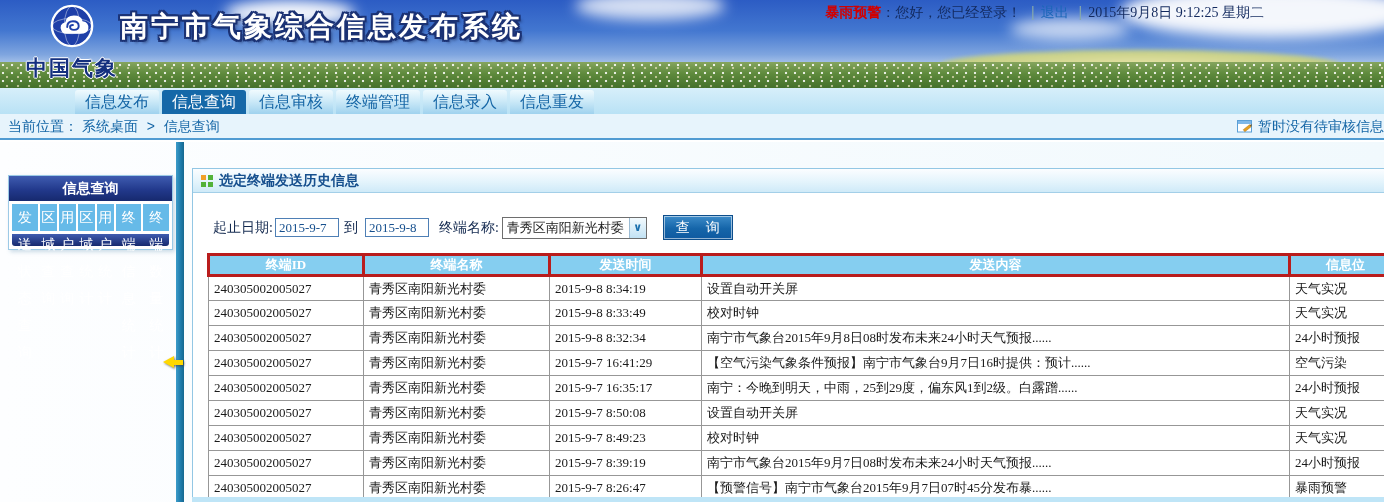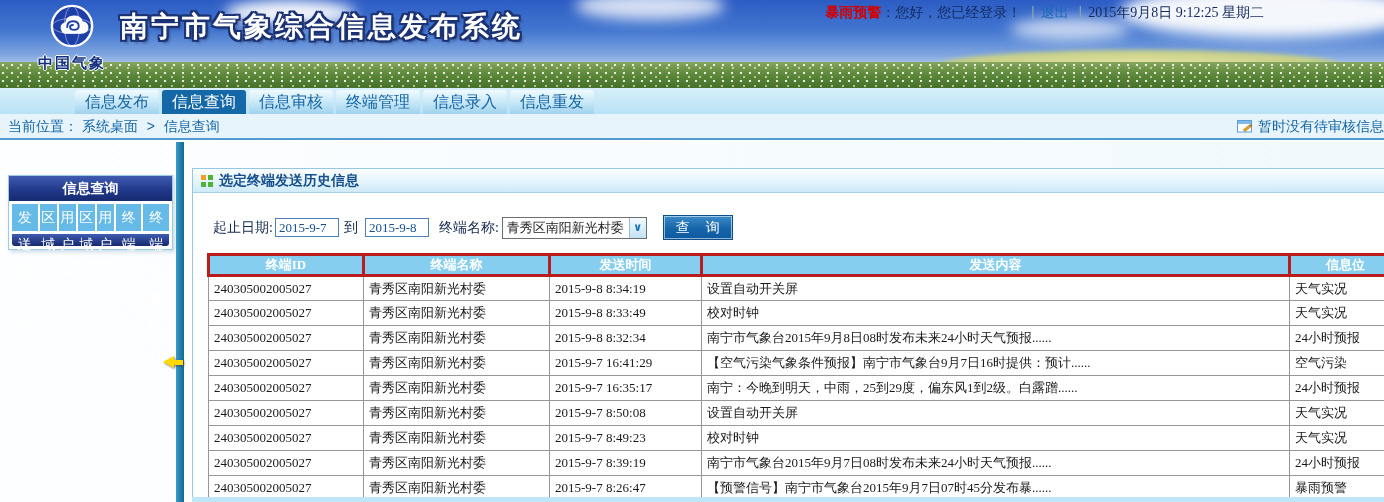--- a/index.html
+++ b/index.html
@@ -16,21 +16,21 @@
   .c4 { left:1010px; top:18px; width:120px; height:22px; opacity:.7;}
   .hill { position:absolute; left:940px; top:50px; width:400px; height:30px; border-radius:50%;
     background:radial-gradient(ellipse at center,#E6E3A6 0%,#C9D188 60%,#9DBA62 100%); filter:blur(2px); }
   .grass { position:absolute; left:0; bottom:0; width:1384px; height:26px;
     background:
       radial-gradient(circle 1px at 3px 3px, rgba(255,255,255,.85) 1px, transparent 1.6px),
       radial-gradient(circle 1px at 7px 6px, rgba(255,240,210,.6) 1px, transparent 1.6px),
       linear-gradient(180deg,#86A55E 0%,#5E8A3C 45%,#44702B 100%);
     background-size:9px 8px,11px 9px,100% 100%; }
   .logo-block { position:absolute; left:16px; top:3px; width:112px; text-align:center; }
-  .logo-caption { margin-top:1px; font-size:15px; font-weight:bold; color:#142F7E; letter-spacing:2px;
+  .logo-caption { margin-top:1px; font-size:21px; font-weight:bold; color:#142F7E; letter-spacing:2px;
     text-shadow:-1px 0 #fff,1px 0 #fff,0 -1px #fff,0 1px #fff; }
   .app-title { position:absolute; left:120px; top:8px; font-size:28px; font-weight:bold; color:#fff;
     letter-spacing:3px; white-space:nowrap;
     text-shadow:-2px 0 #1B3274,2px 0 #1B3274,0 -2px #1B3274,0 2px #1B3274,
                 -2px -2px #1B3274,2px 2px #1B3274,-2px 2px #1B3274,2px -2px #1B3274,3px 3px 3px rgba(0,0,30,.4); }
 
   
   .navbar { position:absolute; left:0; top:88px; width:1384px; height:26px;
     background:linear-gradient(180deg,#D7EFFA,#B9E2F5); }
   .nav-tabs { position:absolute; left:75px; top:2px; display:flex; }

